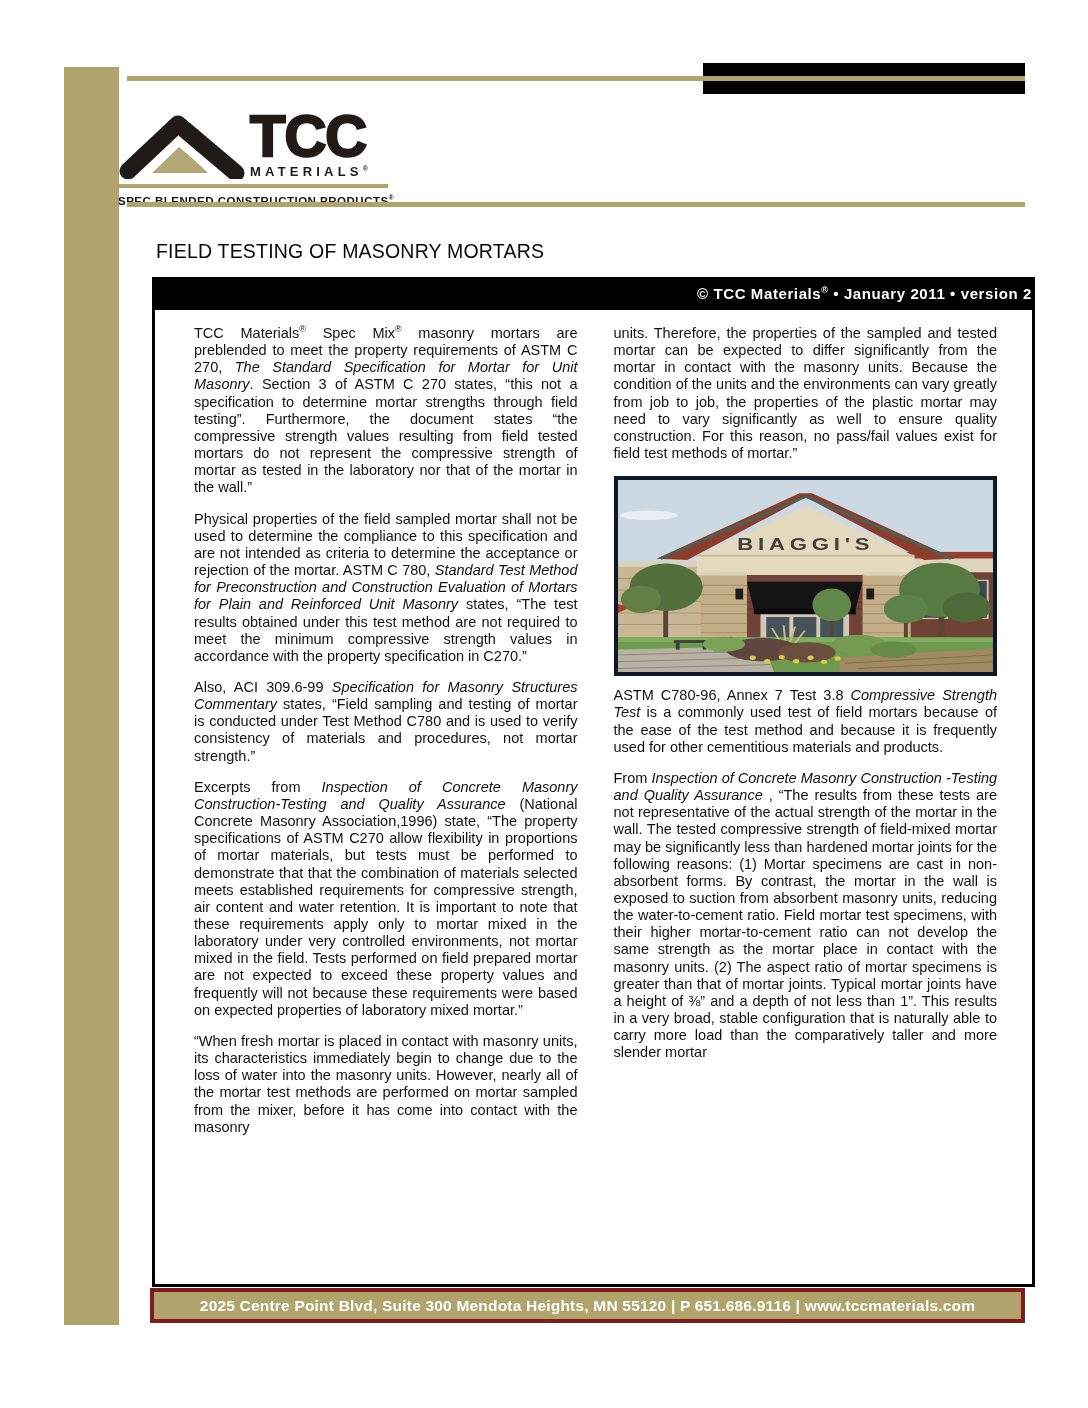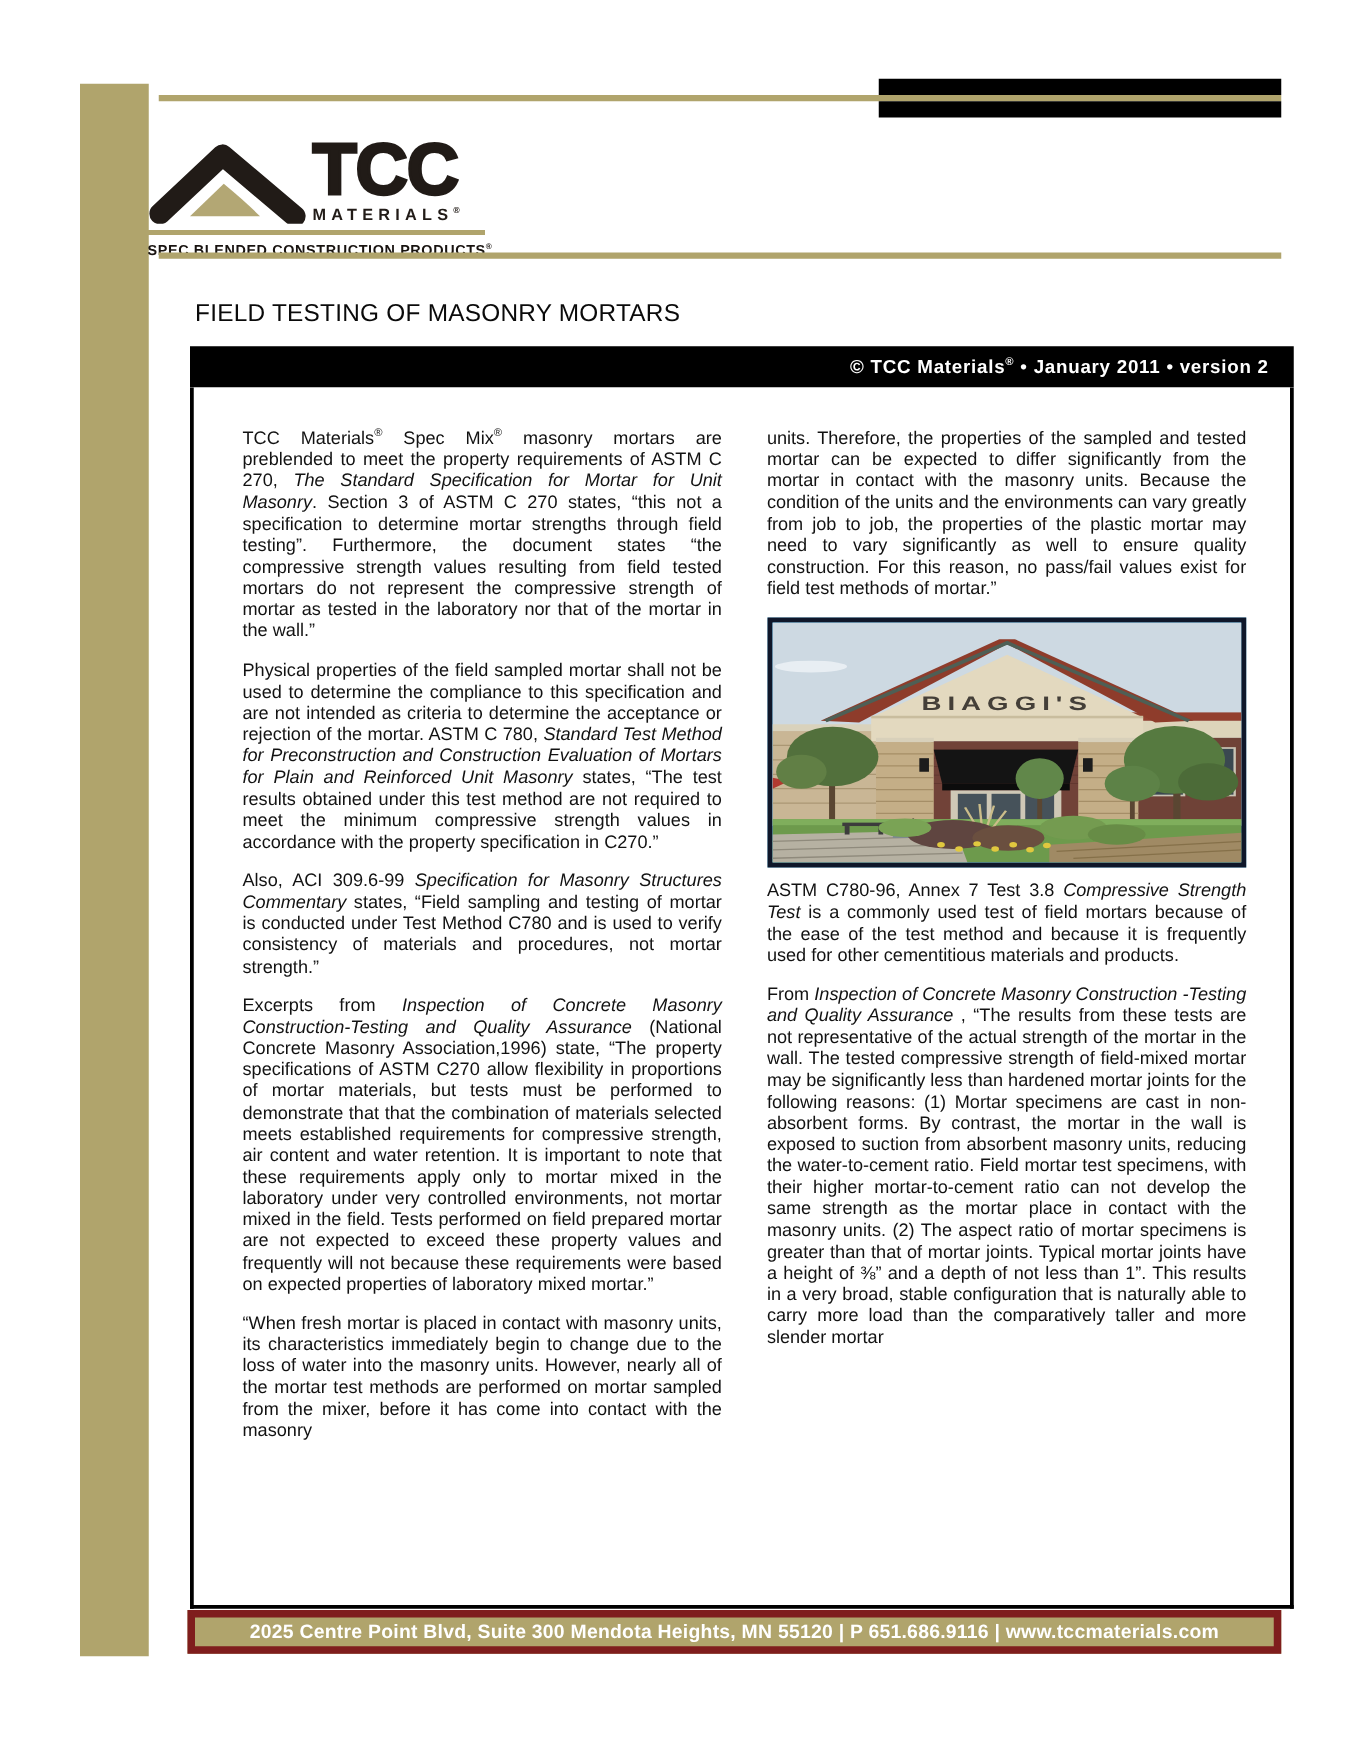--- a/index.html
+++ b/index.html
@@ -36,36 +36,36 @@
   .logo-tagline{font-size:11.5px;font-weight:700;letter-spacing:0.5px;color:#181310;margin-top:6px;white-space:nowrap;}
   .logo-tagline sup{font-size:6.5px;}
 
   
   .masthead{position:absolute;top:118px;right:63px;font-size:59px;line-height:1;font-weight:700;letter-spacing:-1px;color:#060606;-webkit-text-stroke:2.2px #060606;white-space:nowrap;}
 
   
   .doc-heading{position:absolute;left:156px;top:240px;font-size:19.5px;font-weight:400;letter-spacing:0.2px;color:#0a0a0a;}
 
   
-  .meta-bar{position:absolute;left:152px;top:277px;width:883px;height:33px;background:var(--bar-black);color:var(--meta-text);display:flex;align-items:center;justify-content:flex-end;padding-right:20px;font-weight:700;font-size:15px;letter-spacing:0.6px;}
+  .meta-bar{position:absolute;left:152px;top:277px;width:883px;height:33px;background:var(--bar-black);color:var(--meta-text);display:flex;align-items:center;justify-content:flex-end;padding-right:3px;font-weight:700;font-size:15px;letter-spacing:0.6px;}
   .meta-bar sup{font-size:9px;line-height:0;vertical-align:super;}
 
   
-  .content-box{position:absolute;left:152px;top:310px;width:883px;height:977px;border:3px solid #000;border-top:none;background:#fff;display:flex;gap:36px;padding:33px 35px 0 39px;overflow:hidden;}
+  .content-box{position:absolute;left:152px;top:310px;width:883px;height:977px;border:3px solid #000;border-top:none;background:#fff;display:flex;gap:36px;padding:15px 35px 0 39px;overflow:hidden;}
   .col{flex:1;min-width:0;font-size:14.5px;line-height:17.15px;text-align:justify;color:#121212;}
   .col p{margin:0 0 14px 0;}
   .col sup{font-size:9px;line-height:0;vertical-align:super;}
 
   
   .photo{display:block;margin:3px 0 11px 0;border:4px solid #0f172a;width:100%;height:200px;background:#7dd3fc;}
   .photo svg{display:block;width:100%;height:100%;}
   .photo text{font-family:"Liberation Sans","DejaVu Sans",sans-serif;}
 
   
-  .footer-bar{position:absolute;left:150px;top:1288px;width:875px;height:35px;background:var(--accent-tan);border:6px solid #7f1d1d;color:#ffffff;font-weight:700;font-size:15.5px;letter-spacing:0.2px;display:flex;align-items:center;justify-content:center;white-space:nowrap;}
+  .footer-bar{position:absolute;left:150px;top:1288px;width:875px;height:35px;background:var(--accent-tan);border:4px solid #7f1d1d;color:#ffffff;font-weight:700;font-size:15.5px;letter-spacing:0.2px;display:flex;align-items:center;justify-content:center;white-space:nowrap;}
 </style>
 </head>
 <body>
 
 <div class="page">
 
   <div class="side-accent"></div>
 
   <div class="hbar hbar-a"></div>
   <div class="rule rule-top"></div>

